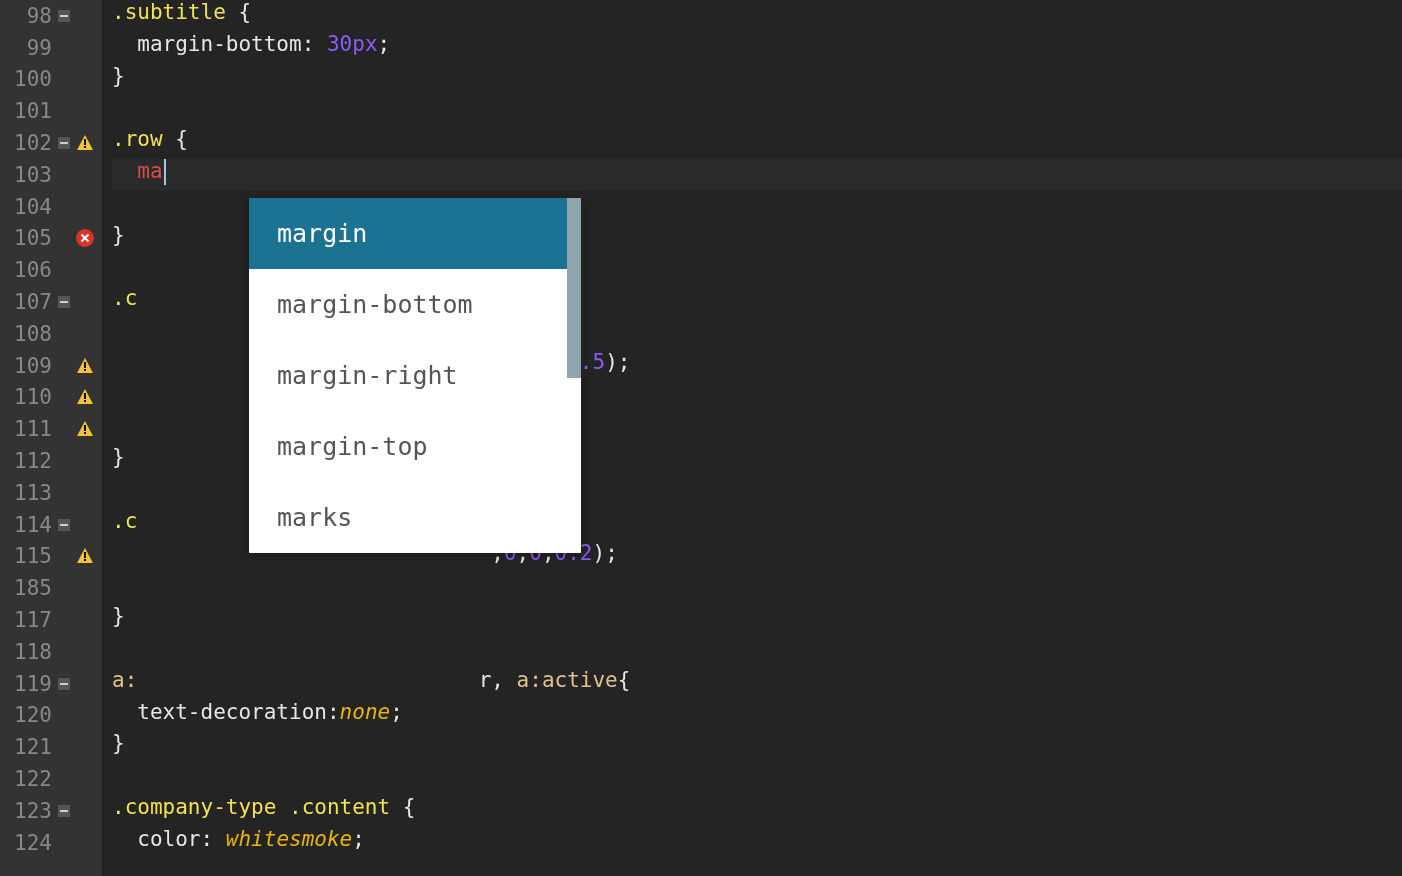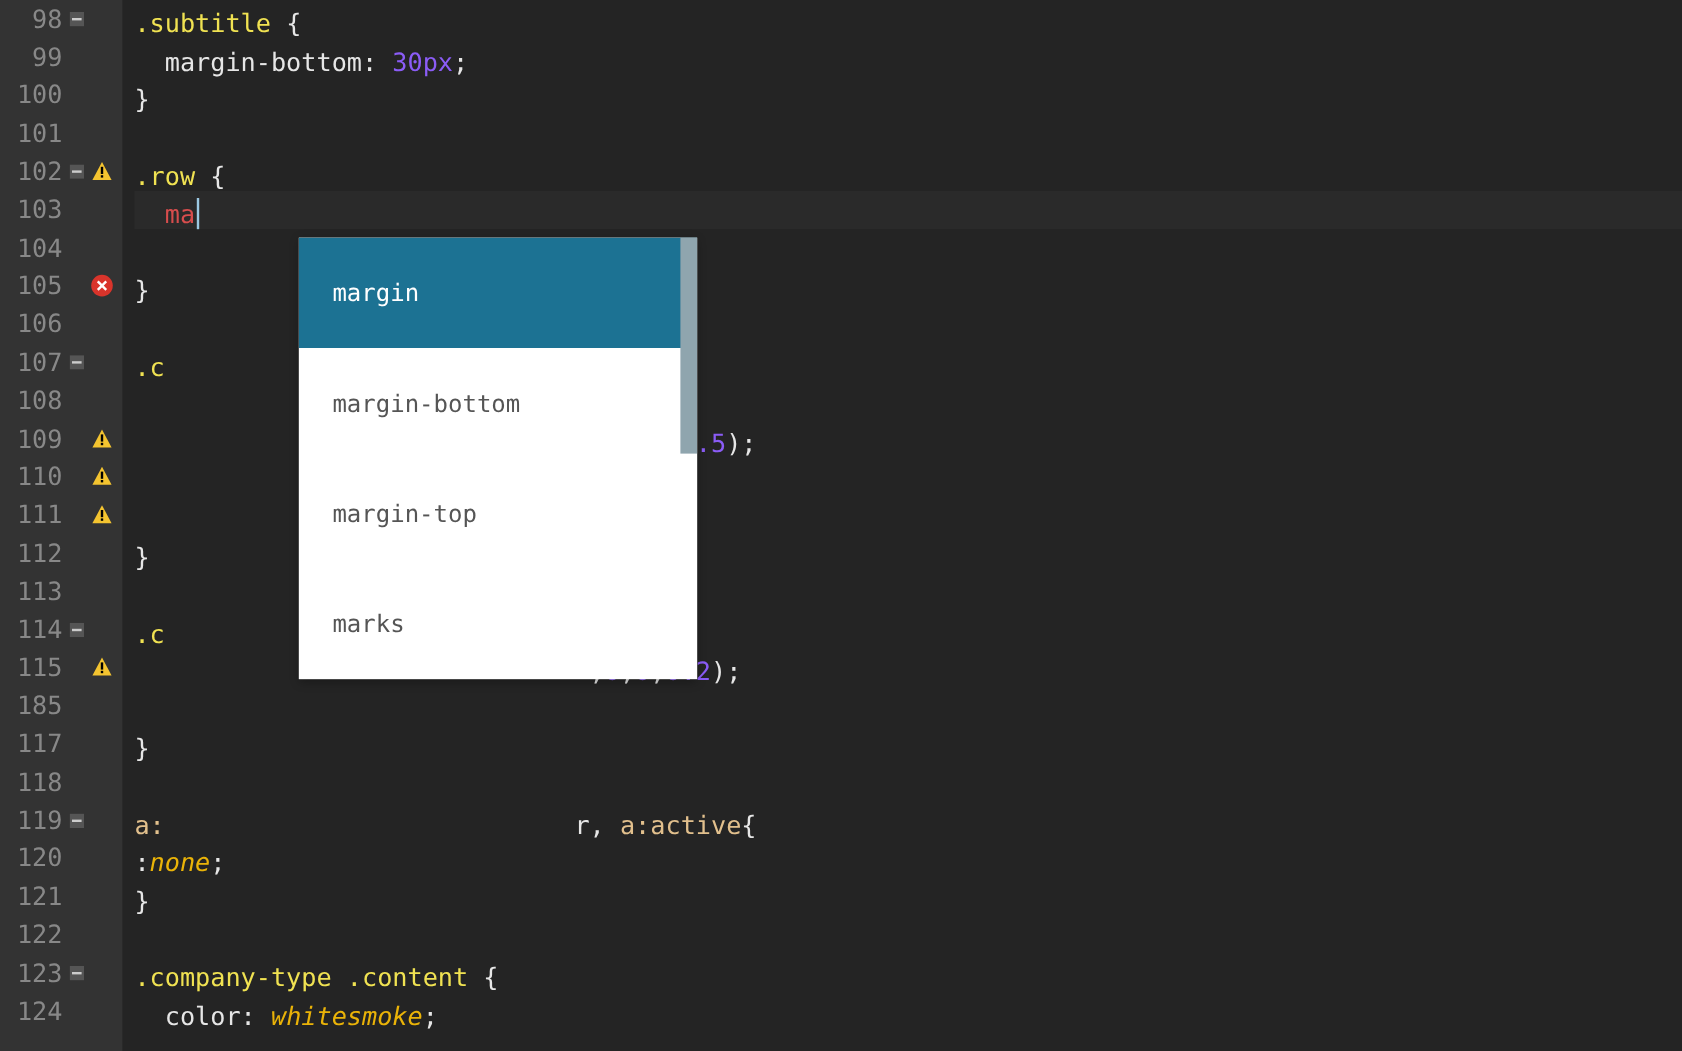--- a/index.html
+++ b/index.html
@@ -70,21 +70,21 @@
   .err-circle::before { transform: rotate(45deg); }
   .err-circle::after { transform: rotate(-45deg); }
   .code {
     flex: 1;
     position: relative;
     padding-left: 10px;
   }
   .code-line {
     height: 31.8px;
     display: flex;
-    align-items: flex-end;
+    align-items: flex-start;
     white-space: pre;
     font-size: 21px;
   }
   .code-line.current {
     background: rgba(255,255,255,0.03);
   }
   .t-selector { color: #f0e252; }
   .t-brace { color: #e6e6e6; }
   .t-prop { color: #e6e6e6; }
   .t-punct { color: #e6e6e6; }
@@ -106,25 +106,25 @@
     top: 198px;
     left: 147px;
     width: 332px;
     background: #fff;
     box-shadow: 0 2px 8px rgba(0,0,0,0.3);
     z-index: 10;
     max-height: 507px;
     overflow: hidden;
   }
   .ac-item {
-    height: 92px;
+    height: 71px;
     display: flex;
     align-items: center;
     padding-left: 28px;
-    font-size: 20px;
+    font-size: 25px;
     color: #555;
     cursor: pointer;
   }
   .ac-item.selected {
     background: #1c7293;
     color: #fff;
   }
   .ac-scrollbar {
     position: absolute;
     right: 0;
@@ -354,26 +354,27 @@
       <div class="code-line"></div>
       <div class="code-line"></div>
       <div class="code-line"><span class="t-brace">}</span></div>
       <div class="code-line"></div>
       <div class="code-line"><span class="t-selector">.c</span></div>
       <div class="code-line"><span class="t-punct">                              ,</span><span class="t-num">0</span><span class="t-punct">,</span><span class="t-num">0</span><span class="t-punct">,</span><span class="t-num">0.2</span><span class="t-punct">);</span></div>
       <div class="code-line"></div>
       <div class="code-line"><span class="t-brace">}</span></div>
       <div class="code-line"></div>
       <div class="code-line"><span class="t-fn">a:</span><span class="t-prop">                           r</span><span class="t-punct">, </span><span class="t-fn">a:</span><span class="t-pseudo">active</span><span class="t-brace">{</span></div>
-      <div class="code-line"><span class="t-punct">:</span><span class="t-val">none</span><span class="t-punct">;</span></div>
+      <div class="code-line"><span class="t-prop">  text-decoration</span><span class="t-punct">:</span><span class="t-val">none</span><span class="t-punct">;</span></div>
       <div class="code-line"><span class="t-brace">}</span></div>
       <div class="code-line"></div>
       <div class="code-line"><span class="t-selector">.company-type .content</span><span class="t-brace"> {</span></div>
       <div class="code-line"><span class="t-prop">  color</span><span class="t-punct">: </span><span class="t-val">whitesmoke</span><span class="t-punct">;</span></div>
       <div class="autocomplete" id="autocomplete">
       <div class="ac-scrollbar"></div>
     <div class="ac-item selected">margin</div>
         <div class="ac-item">margin-bottom</div>
+        <div class="ac-item">margin-right</div>
         <div class="ac-item">margin-top</div>
         <div class="ac-item">marks</div>
       </div>
     </div>
 </div>
 
 </body></html>

